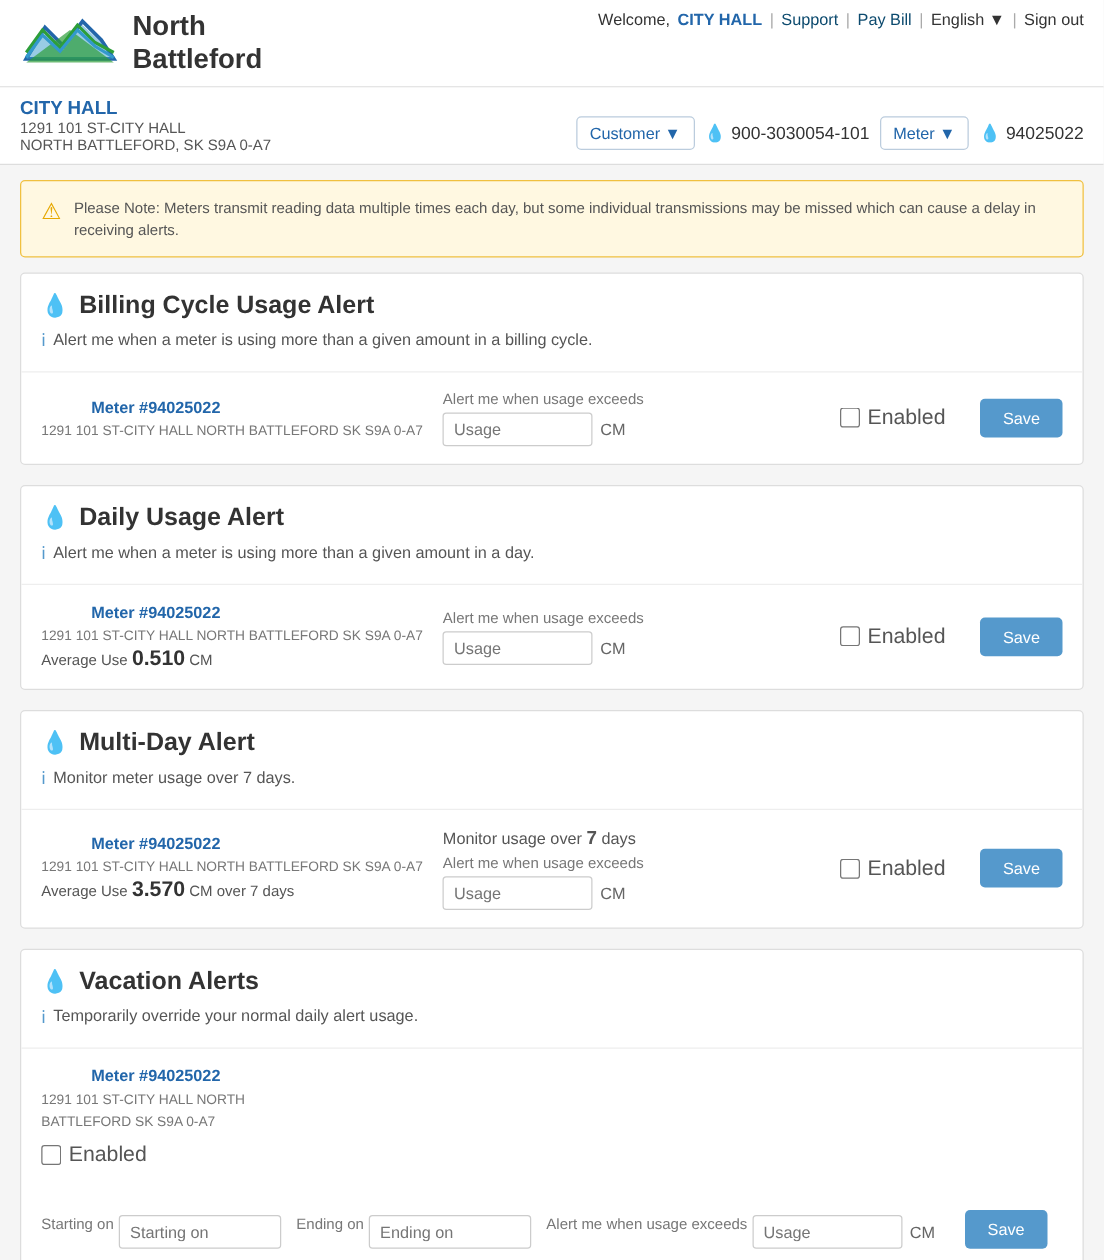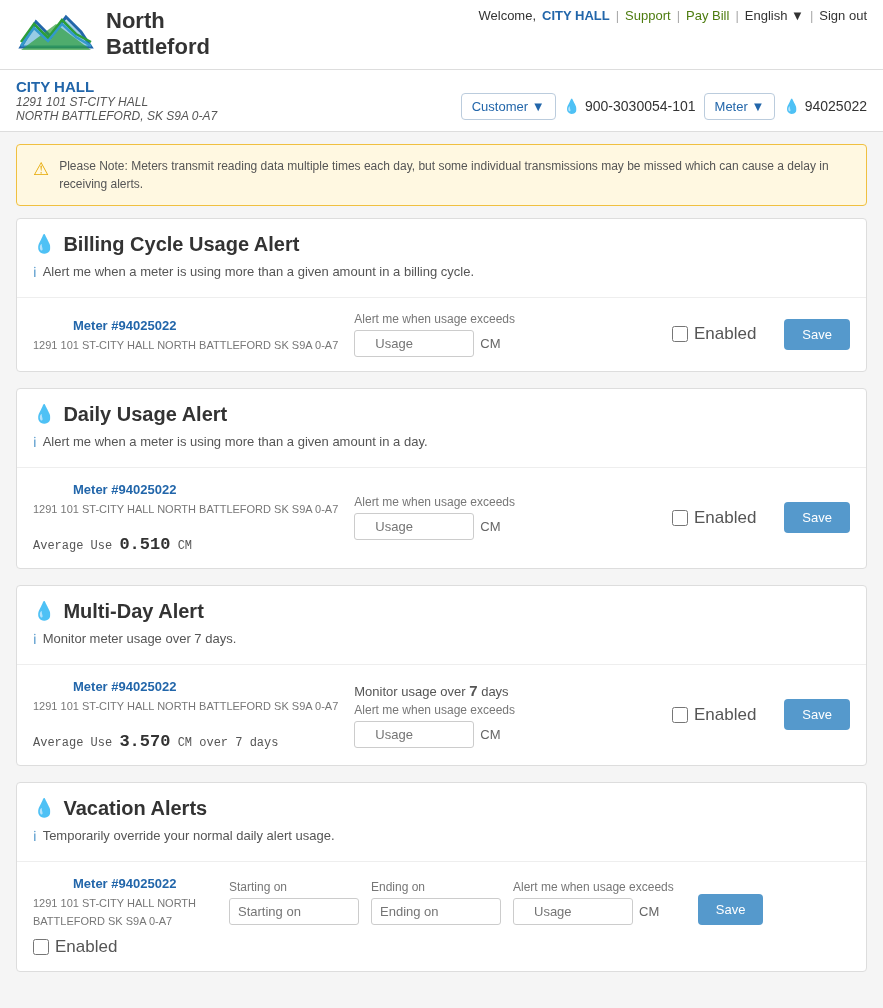--- a/index.html
+++ b/index.html
@@ -12,38 +12,38 @@
       padding: 8px 16px;
       display: flex;
       align-items: flex-start;
       justify-content: space-between;
     }
     .logo-area { display: flex; align-items: center; gap: 10px; }
     .logo-svg { width: 80px; height: 45px; }
     .logo-text { font-size: 22px; font-weight: bold; color: #333; line-height: 1.2; }
     .logo-text span { display: block; }
     .nav-links { display: flex; align-items: center; gap: 6px; font-size: 13px; color: #555; }
-    .nav-links a { color: #4d7c0f; text-decoration: none; }
+    .nav-links a { color: #0c4a6e; text-decoration: none; }
     .nav-links .welcome { color: #333; }
     .nav-links .city-name { color: #2266aa; font-weight: bold; text-decoration: none; }
     .nav-sep { color: #aaa; }
     .nav-links .lang { color: #333; }
     .nav-links .signout { color: #333; }
 
     
     .sub-header {
       background: #fff;
       border-bottom: 1px solid #ddd;
       padding: 8px 16px;
       display: flex;
       align-items: center;
       justify-content: space-between;
     }
     .account-info .city-hall-title { color: #2266aa; font-weight: bold; font-size: 15px; }
-    .account-info .address { font-size: 12px; color: #555; font-style: italic; }
+    .account-info .address { font-size: 12px; color: #555; }
     .meter-nav { display: flex; align-items: center; gap: 8px; margin-top: 12px; }
     .meter-nav-item {
       display: flex; align-items: center; gap: 4px;
       background: #fff; border: 1px solid #bcd;
       border-radius: 4px; padding: 5px 10px; cursor: pointer;
       font-size: 13px; color: #2266aa;
     }
 
     
     .alert-banner {
@@ -87,29 +87,29 @@
     .meter-row {
       padding: 14px 16px;
       display: flex;
       align-items: center;
       gap: 16px;
       flex-wrap: wrap;
     }
     .meter-info { min-width: 200px; }
     .meter-number { font-size: 13px; font-weight: bold; color: #2266aa; padding-left: 40px; }
     .meter-address { font-size: 11px; color: #777; margin-top: 6px; }
-    .meter-avg { font-size: 12px; color: #555; margin-top: 20px; font-family: Liberation Mono, monospace; }
+    .meter-avg { font-size: 12px; color: #555; margin-top: 2px; }
     .meter-avg .avg-val { font-size: 17px; font-weight: bold; color: #333; }
 
     .usage-section { display: flex; flex-direction: column; gap: 4px; flex: 1; min-width: 220px; }
     .usage-label { font-size: 12px; color: #777; }
     .usage-input-row { display: flex; align-items: center; gap: 6px; }
     .usage-input {
       border: 1px solid #ccc; border-radius: 3px;
-      padding: 5px 20px; font-size: 13px; width: 120px;
+      padding: 5px 8px; font-size: 13px; width: 120px;
       color: #333; background: #fff;
     }
     .usage-unit { font-size: 13px; color: #666; }
 
     .monitor-section { display: flex; flex-direction: column; gap: 4px; flex: 1; }
     .monitor-label { font-size: 13px; color: #555; }
     .monitor-days { font-weight: bold; font-size: 15px; }
 
     .enabled-section { display: flex; align-items: center; gap: 6px; margin-left: auto; }
     .enabled-label { font-size: 17px; color: #555; }
@@ -129,21 +129,21 @@
 
     
     .vacation-row {
       padding: 14px 16px;
       display: flex;
       align-items: flex-start;
       gap: 16px;
       flex-wrap: wrap;
     }
     .vacation-meter-info { min-width: 180px; }
-    .date-section { display: flex; flex-direction: column; gap: 4px; }
+    .date-section { display: flex; flex-direction: row; gap: 4px; }
     .date-label { font-size: 12px; color: #777; }
     .date-input {
       border: 1px solid #ccc; border-radius: 3px;
       padding: 5px 8px; font-size: 13px; width: 130px; color: #333;
     }
     .vacation-fields { display: flex; gap: 12px; align-items: flex-end; flex-wrap: wrap; }
     .vacation-enabled-row { display: flex; align-items: center; gap: 6px; margin-top: 10px; }
     .vacation-actions { display: flex; align-items: center; gap: 8px; margin-left: auto; padding-top: 18px; }
   </style>
 </head>

